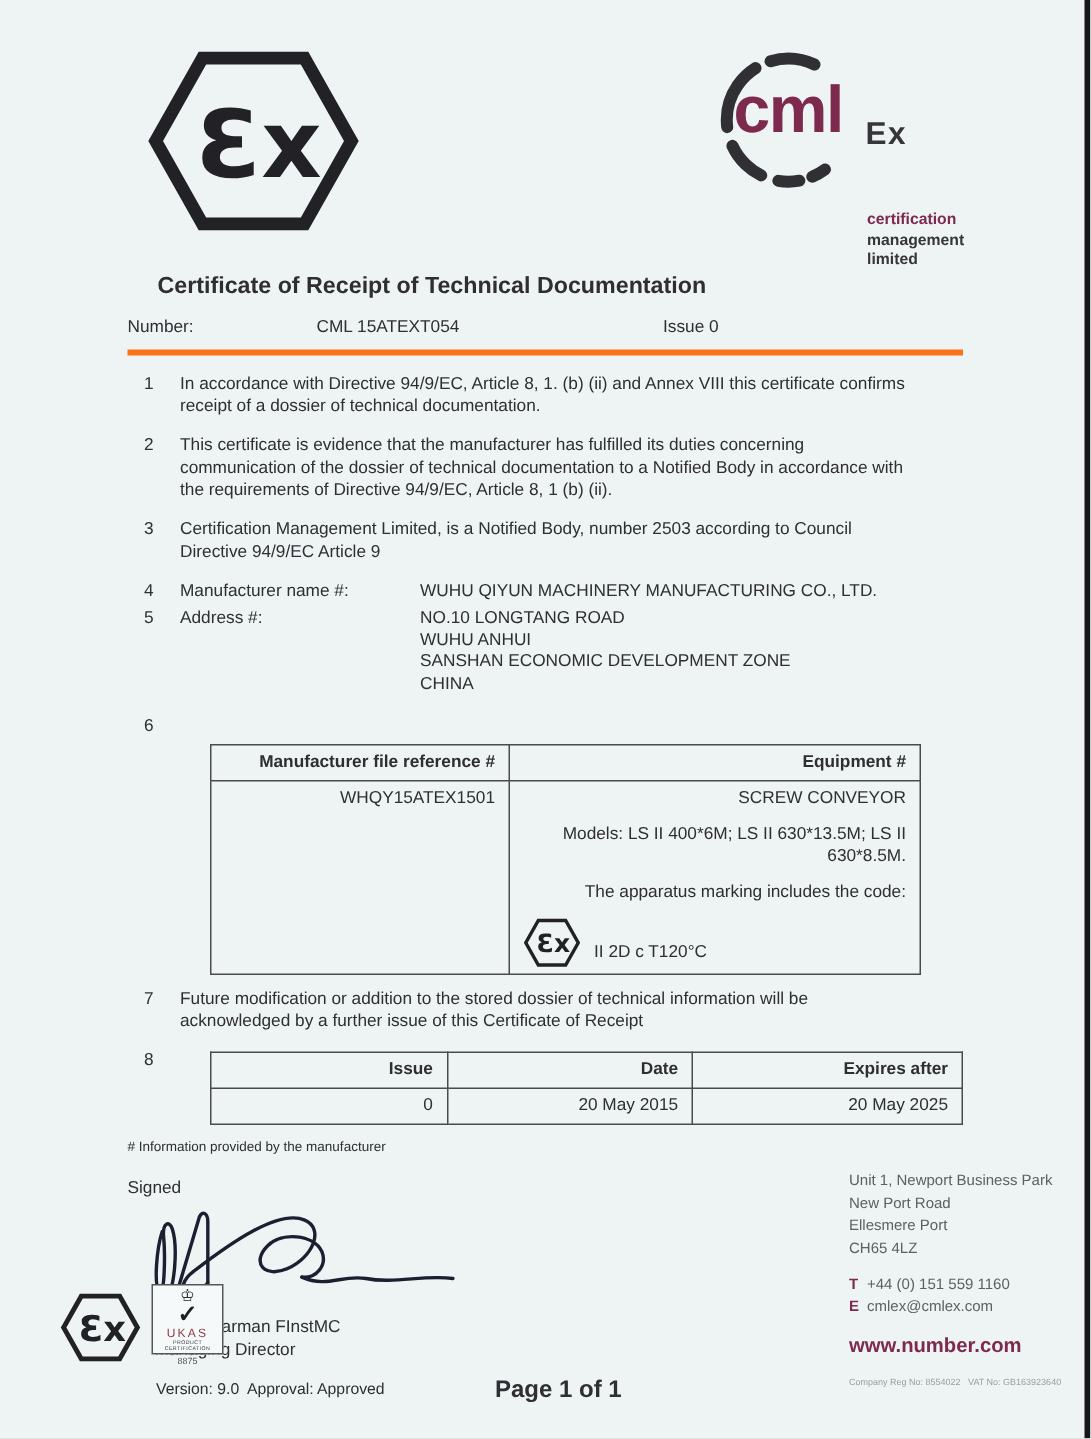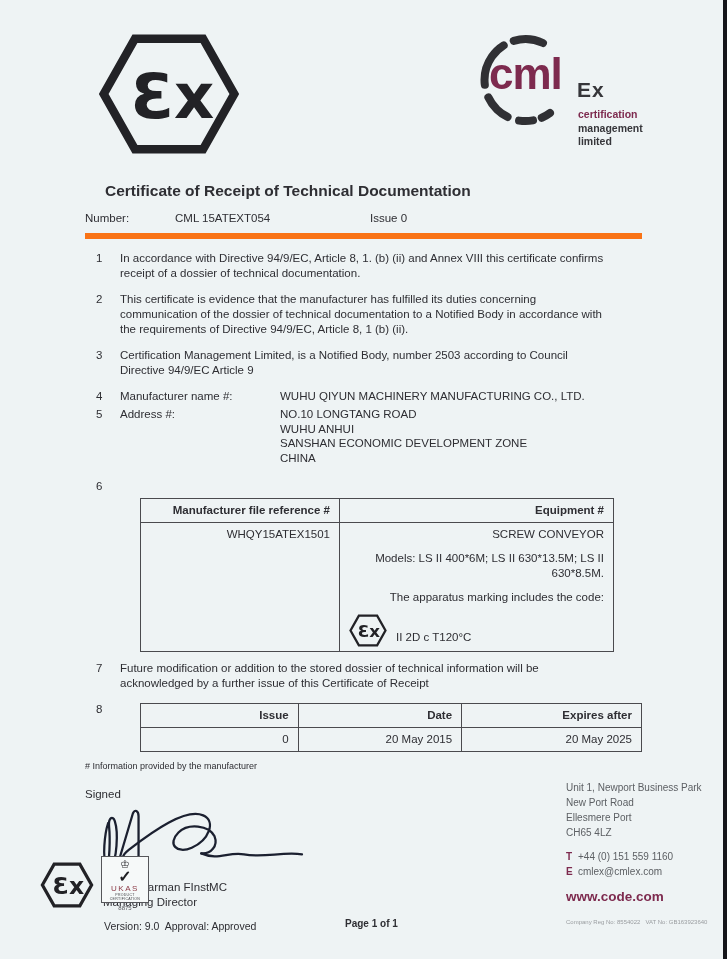--- a/index.html
+++ b/index.html
@@ -10,26 +10,26 @@
   
   .atex-logo{position:absolute;left:98px;top:33px;width:142px;height:122px;}
   .cml-logo{position:absolute;left:477px;top:32px;width:205px;height:115px;}
   .cml-arc{position:absolute;left:0;top:2px;}
   .cml-word{position:absolute;left:12px;top:20px;font-size:44px;font-weight:bold;
             color:#7d2a4e;letter-spacing:-1px;line-height:1;}
   .cml-ex{position:absolute;left:100px;top:46px;font-size:21px;font-weight:bold;
           color:#36363a;letter-spacing:1px;}
   .cml-lines{position:absolute;left:101px;top:76px;font-size:10.5px;line-height:1.3;
              font-weight:bold;color:#36363a;}
-  .cml-lines .l1{color:#7d2a4e;}
+  .cml-lines .l1{color:#7d2a4e;margin-top:32px;}
 
   
   .content{position:absolute;left:85px;top:181px;width:557px;font-size:11.5px;line-height:1.3;}
   .doc-title{font-size:15.5px;font-weight:bold;margin:0 0 10px 20px;}
-  .number-row{display:flex;padding:0 0 7px 0;border-bottom:6px solid #f97316;margin-bottom:12px;}
+  .number-row{display:flex;padding:0 0 7px 0;border-bottom:4px solid #f97316;margin-bottom:12px;gap:36px;}
   .number-row .lbl{width:90px;}
   .number-row .val{width:195px;}
   .clause{display:flex;margin-bottom:11px;}
   .num-cell{width:35px;padding-left:11px;box-sizing:border-box;flex:none;}
   .clause .body{flex:1;max-width:487px;}
   .kv{display:flex;margin-bottom:3px;}
   .kv .lbl{width:160px;flex:none;}
   .kv .val{flex:1;}
   .addr-block{margin-bottom:7px;}
 
@@ -56,21 +56,21 @@
   
   .atex-small{position:absolute;left:40px;top:862px;width:54px;height:46px;}
   .ukas{position:absolute;left:101px;top:856px;width:48px;text-align:center;}
   .ukas-box{border:1.5px solid #55565a;background:#f6f9f9;padding:2px 1px 1px;}
   .ukas-crown{font-size:11px;line-height:1;}
   .ukas-check{font-size:16px;line-height:0.9;font-weight:bold;color:#1e1e22;}
   .ukas-name{font-size:8px;font-weight:normal;color:#8c3a46;letter-spacing:1.5px;}
   .ukas-sub{font-size:3.5px;color:#3c3c40;letter-spacing:0.3px;}
   .ukas-num{font-size:6px;color:#55565a;margin-top:2px;}
   .version-line{position:absolute;left:104px;top:920px;font-size:10.5px;white-space:pre;}
-  .page-num{position:absolute;left:345px;top:918px;font-size:10px;font-weight:bold;}
+  .page-num{position:absolute;left:330px;top:918px;font-size:16px;font-weight:bold;}
 
   .contact{position:absolute;left:566px;top:780px;width:155px;font-size:10px;
            color:#5d6064;line-height:1.5;}
   .contact .tel-block{margin-top:9px;}
   .contact .tl{color:#7d2a4e;font-weight:bold;display:inline-block;width:12px;}
   .contact .site{color:#7d2a4e;font-weight:bold;font-size:13.5px;margin-top:8px;}
   .contact .reg{font-size:6px;color:#9a9da0;margin-top:11px;white-space:pre;}
 </style>
 </head>
 <body>
@@ -227,16 +227,16 @@
     <div>Unit 1, Newport Business Park</div>
     <div>New Port Road</div>
     <div>Ellesmere Port</div>
     <div>CH65 4LZ</div>
     <div class="tel-block">
       <span class="tl">T</span><span>+44 (0) 151 559 1160</span>
     </div>
     <div>
       <span class="tl">E</span><span>cmlex@cmlex.com</span>
     </div>
-    <div class="site">www.code.com</div>
+    <div class="site">www.number.com</div>
     <div class="reg">Company Reg No: 8554022   VAT No: GB163923640</div>
   </div>
 </div>
 
 </body></html>

